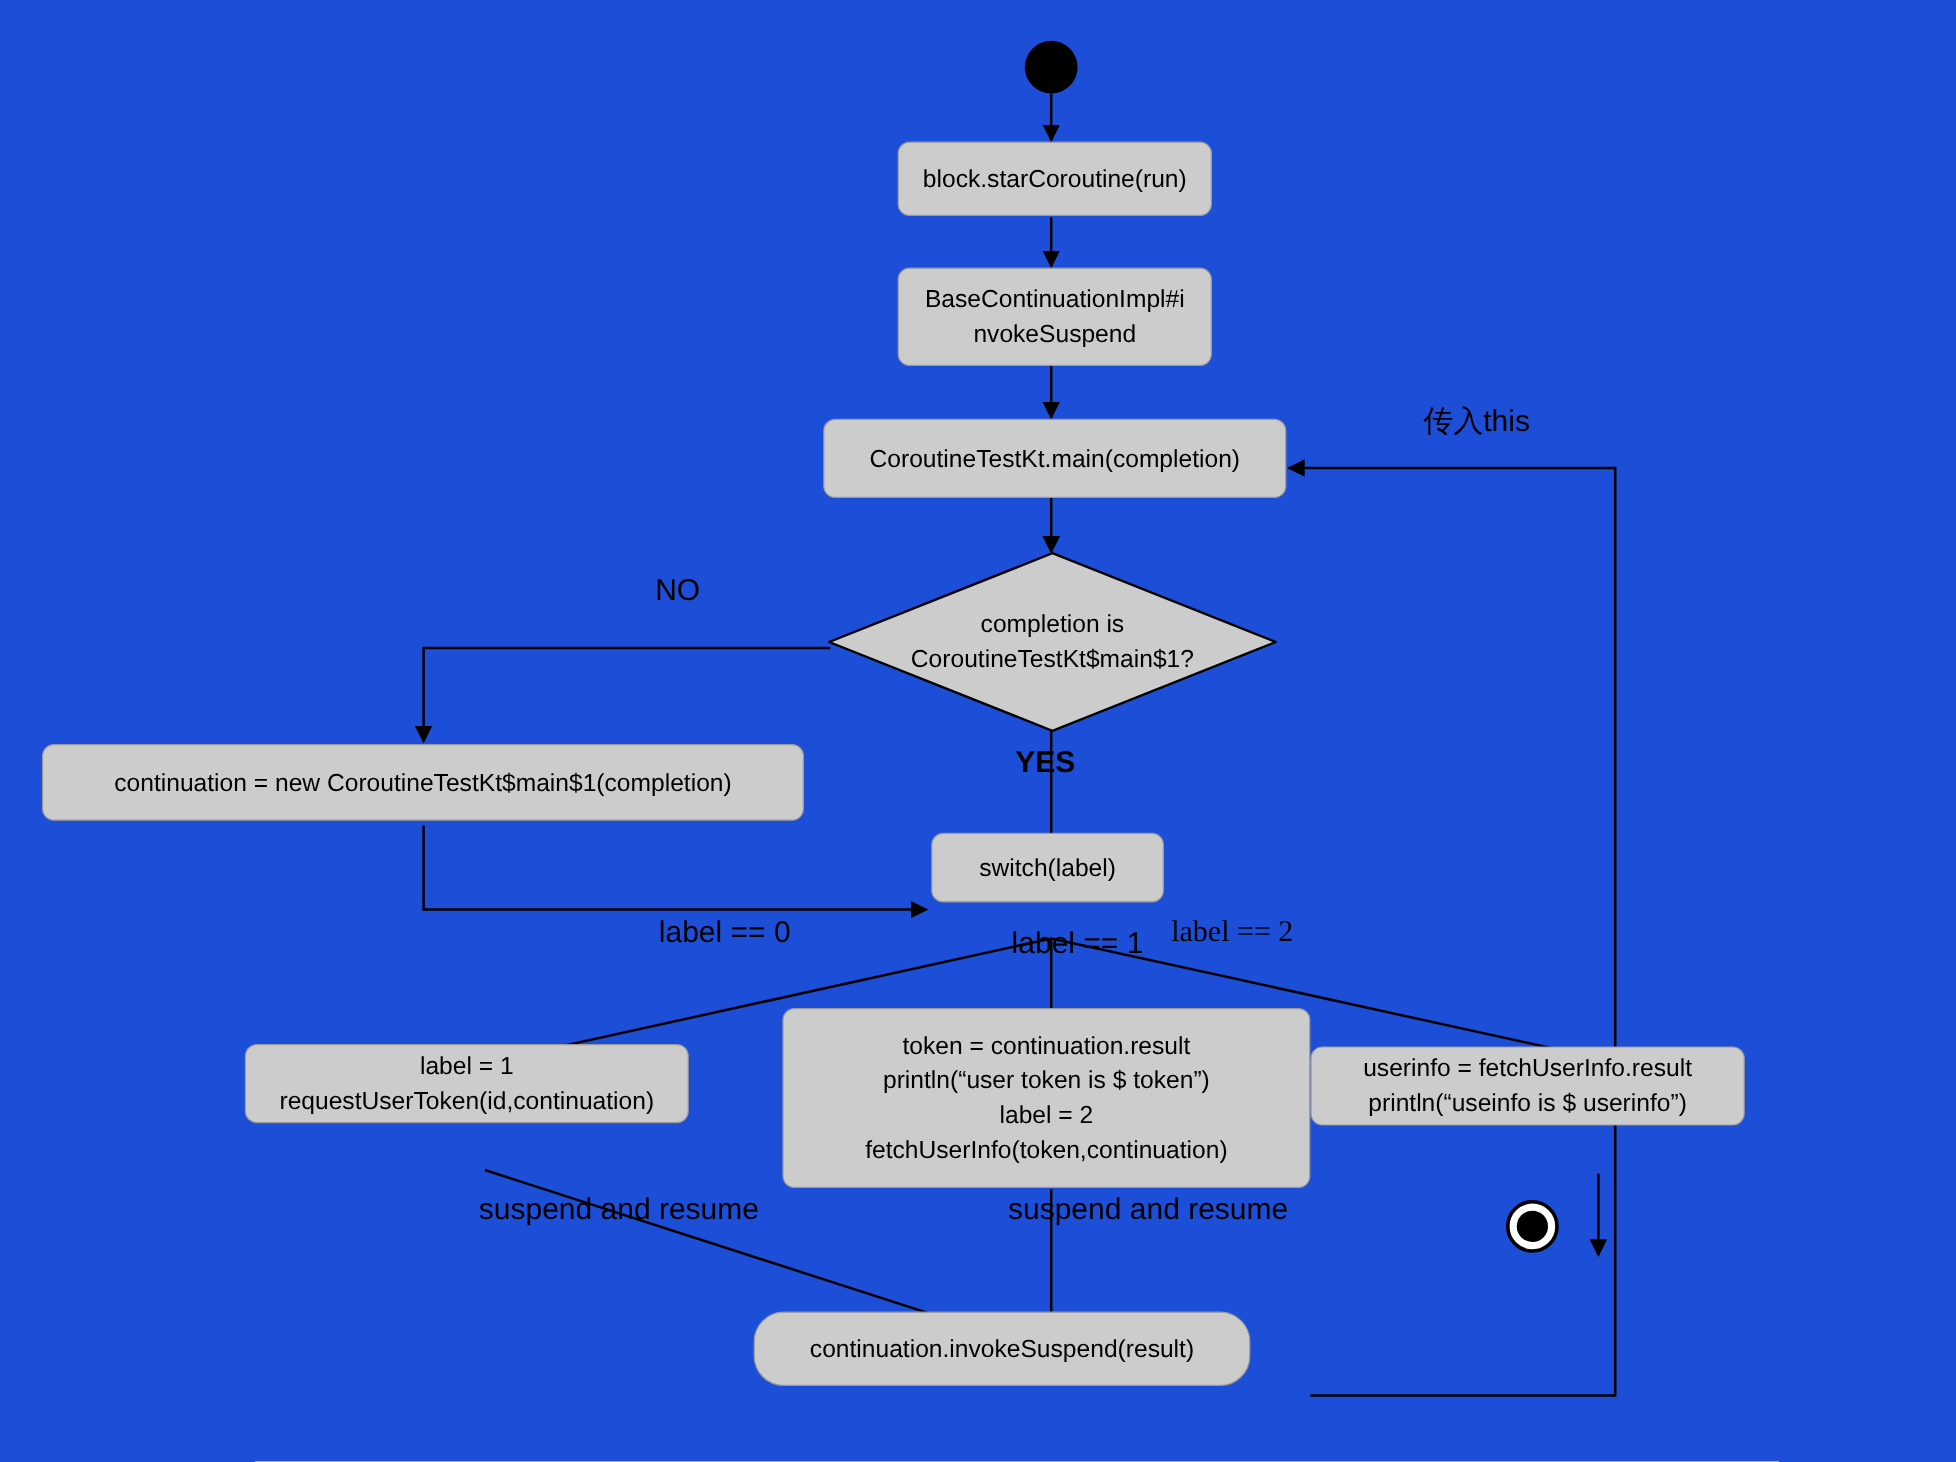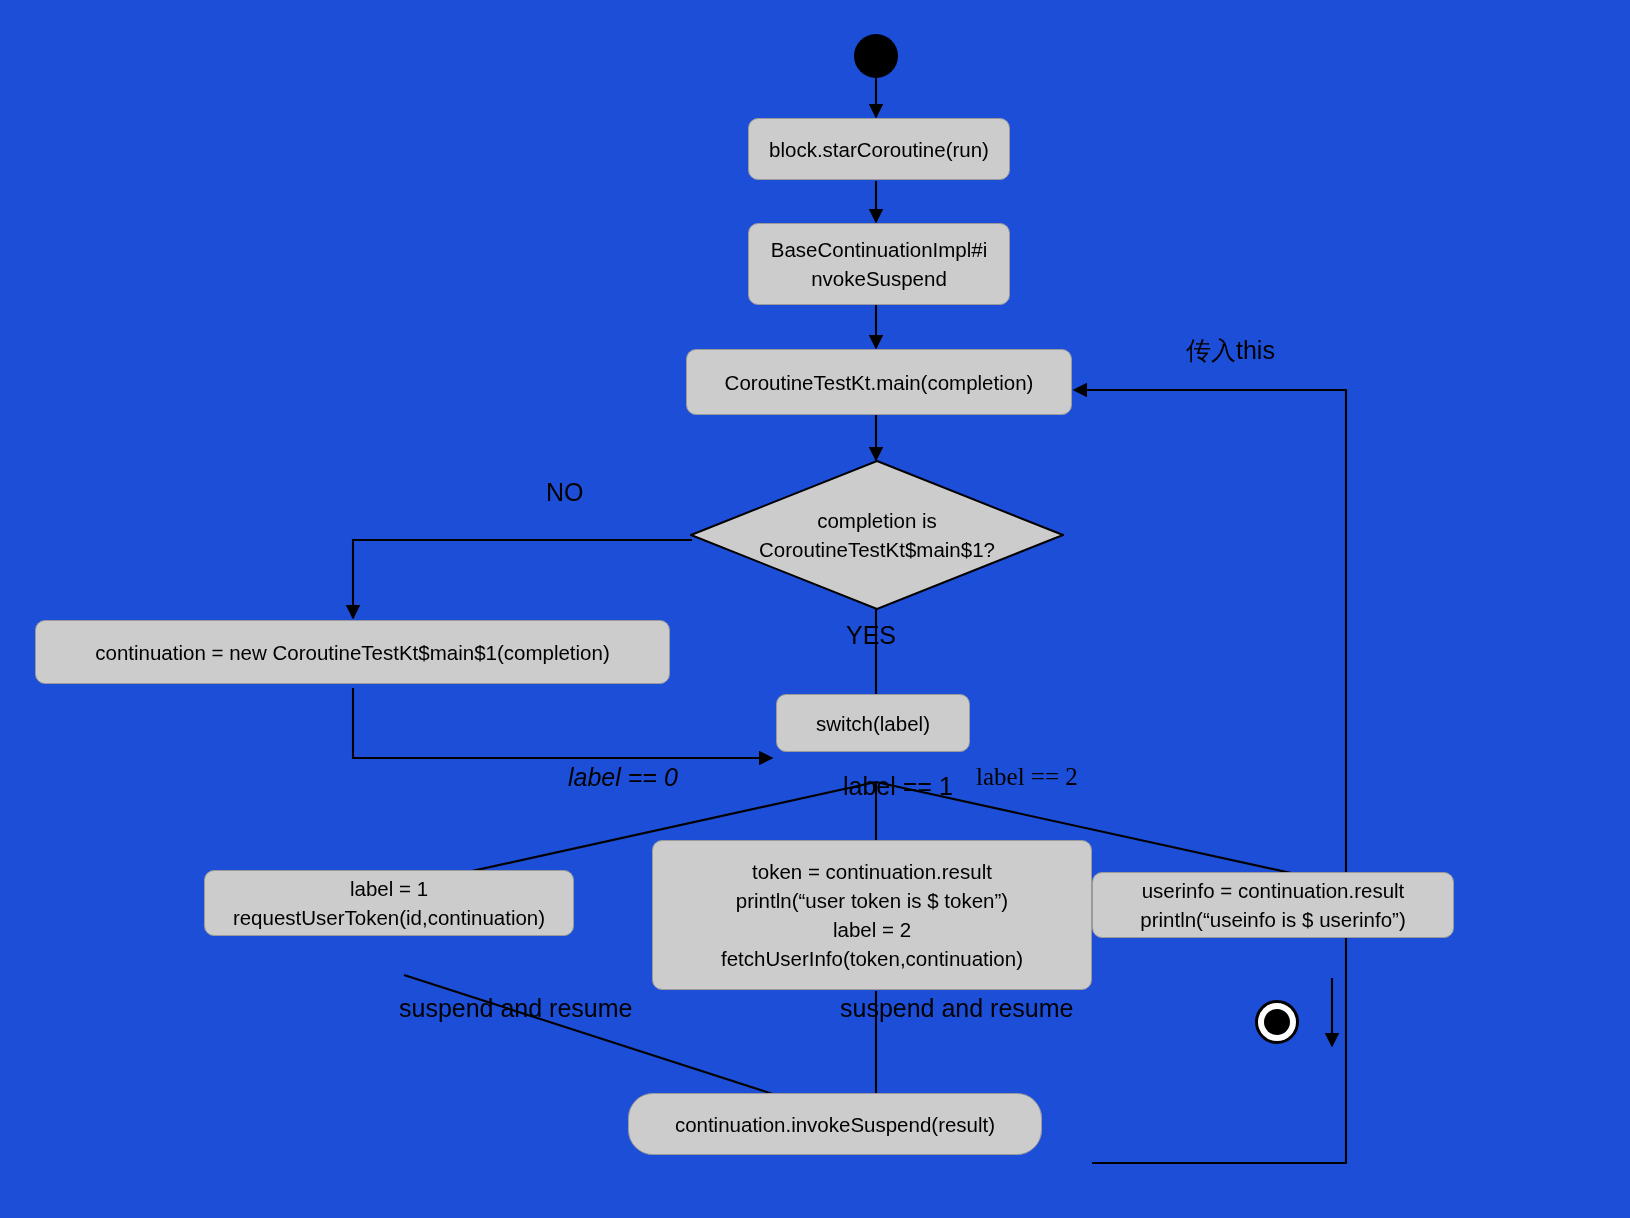--- a/index.html
+++ b/index.html
@@ -140,34 +140,34 @@
   <div class="node" style="left:776px; top:694px; width:194px; height:58px;">switch(label)</div>
 
   <div class="node" style="left:204px; top:870px; width:370px; height:66px;">label = 1
 requestUserToken(id,continuation)</div>
 
   <div class="node" style="left:652px; top:840px; width:440px; height:150px;">token = continuation.result
 println(“user token is $ token”)
 label = 2
 fetchUserInfo(token,continuation)</div>
 
-  <div class="node" style="left:1092px; top:872px; width:362px; height:66px;">userinfo = continuation.result
+  <div class="node" style="left:1092px; top:872px; width:362px; height:66px;">userinfo = fetchUserInfo.result
 println(“useinfo is $ userinfo”)</div>
 
   <div class="node" style="left:628px; top:1093px; width:414px; height:62px;border-radius:25px;">continuation.invokeSuspend(result)</div>
 
   <div class="end-node" style="left:1255px; top:1000px;"></div>
 
   <div class="edge-label" style="left:546px; top:478px;">NO</div>
 
-  <div class="edge-label" style="left:846px; top:621px;">YES</div>
+  <div class="edge-label" style="left:846px; top:621px;font-weight:bold;">YES</div>
 
   <div class="edge-label" style="left:1186px; top:334px;">传入this</div>
 
-  <div class="edge-label" style="left:568px; top:763px;font-style:italic;">label == 0</div>
+  <div class="edge-label" style="left:549px; top:763px;">label == 0</div>
 
   <div class="edge-label" style="left:843px; top:772px;">label == 1</div>
 
   <div class="edge-label" style="left:976px; top:763px;font-family:Liberation Serif, serif;">label == 2</div>
 
   <div class="edge-label" style="left:399px; top:994px;">suspend and resume</div>
 
   <div class="edge-label" style="left:840px; top:994px;">suspend and resume</div>
 
 </div>

